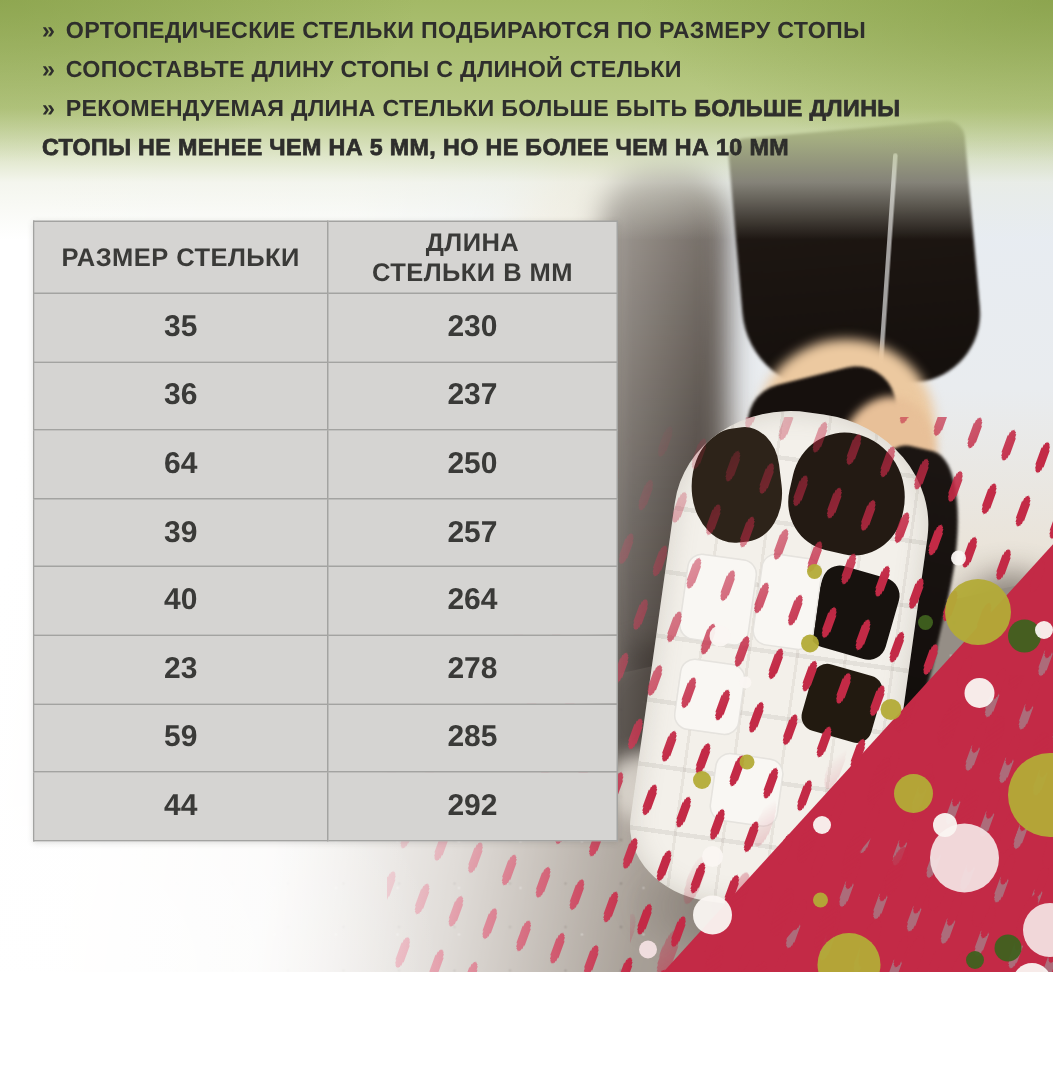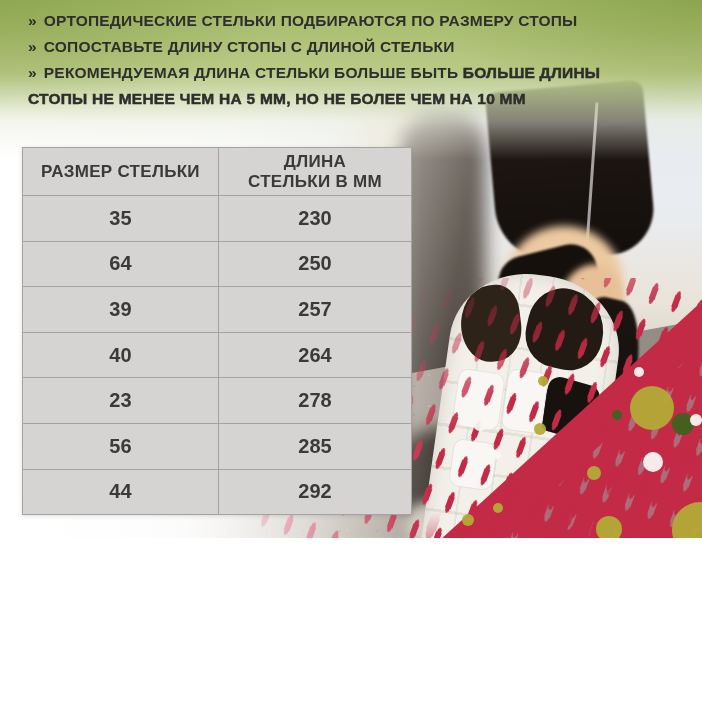--- a/index.html
+++ b/index.html
@@ -1,17 +1,17 @@
 <!DOCTYPE html>
 <html style="--header-green: #a3b966; --text-dark: #2e2e2c; --table-bg: #d5d4d2; --table-line: #a3a3a1; --accent-red: #c32a46; --dot-olive: #b3ab37; --dot-dark-green: #3f611f; --dot-white: #faf6f2; --dot-pink: #f3e0e1;"><head>
 <meta charset="utf-8">
 <style>
   html,body{margin:0;padding:0;background:#fff;}
   .canvas{
-    position:relative;width:702px;height:538px;overflow:hidden;
+    position:relative;width:702px;height:648px;overflow:hidden;
     font-family:"Liberation Sans",sans-serif;background:#eef0ec;
   }
   .abs{position:absolute;}
 
   
   .sky{inset:0;
     background:linear-gradient(180deg,#edefe6 0%,#e7ecf2 20%,#e9ecef 40%,#eae4da 56%,#e0d8cd 63%,#d6cec4 70%,#d9d2c9 100%);}
   .beige-blob{left:330px;top:95px;width:130px;height:230px;background:#e9dfc9;border-radius:50%;filter:blur(14px);opacity:.75;}
   .bg-leg{left:400px;top:112px;width:86px;height:345px;border-radius:34px;
     background:linear-gradient(180deg,#6a6159 0%,#4a423c 60%,#39322d 100%);filter:blur(9px);opacity:.9;}
@@ -205,37 +205,41 @@
         <th>ДЛИНА
 СТЕЛЬКИ В ММ</th>
       </tr>
     </thead>
     <tbody id="tbody">
         <tr>
           <td>35</td>
           <td>230</td>
         </tr>
         <tr>
+          <td>36</td>
+          <td>237</td>
+        </tr>
+        <tr>
           <td>64</td>
           <td>250</td>
         </tr>
         <tr>
           <td>39</td>
           <td>257</td>
         </tr>
         <tr>
           <td>40</td>
           <td>264</td>
         </tr>
         <tr>
           <td>23</td>
           <td>278</td>
         </tr>
         <tr>
-          <td>56</td>
+          <td>59</td>
           <td>285</td>
         </tr>
         <tr>
           <td>44</td>
           <td>292</td>
         </tr>
       </tbody>
   </table>
 </div>
 

